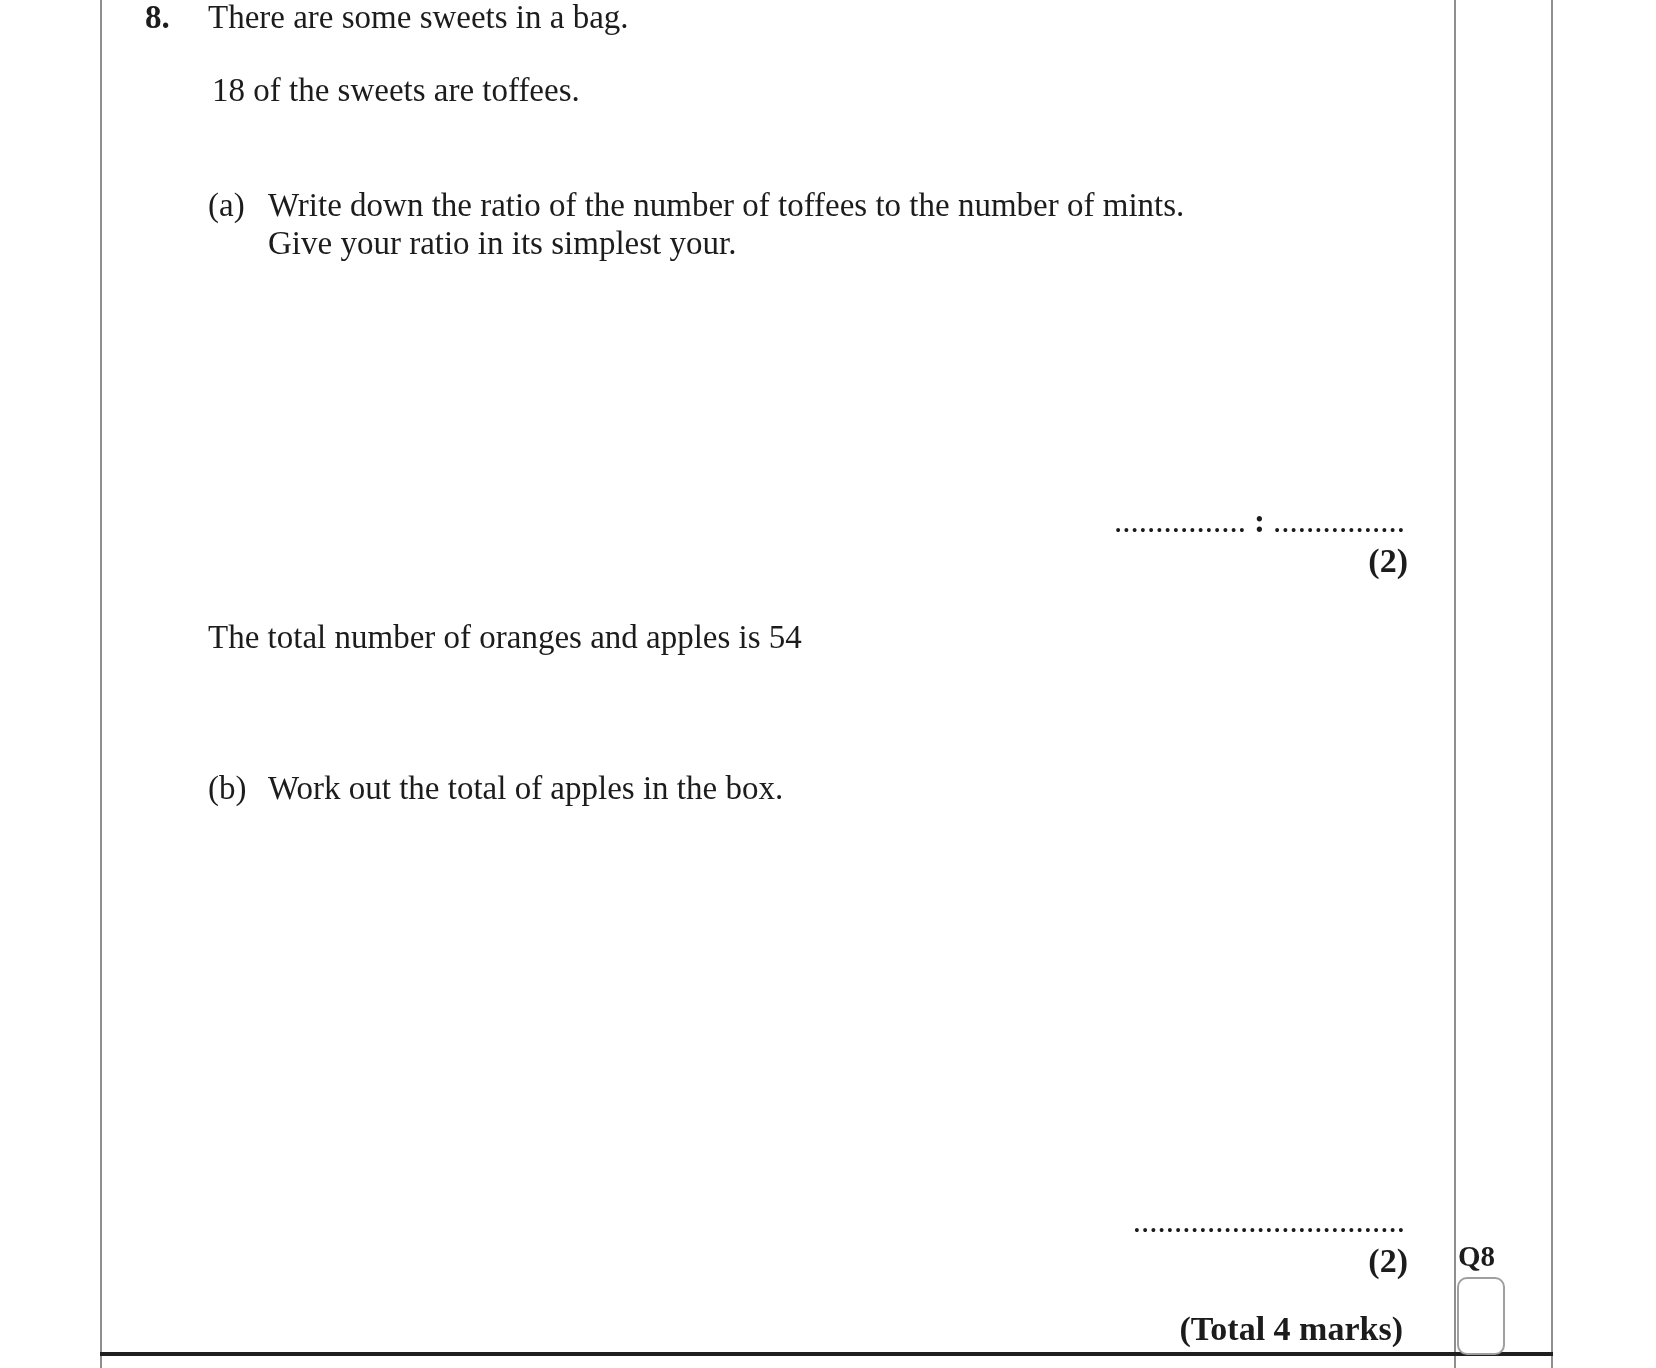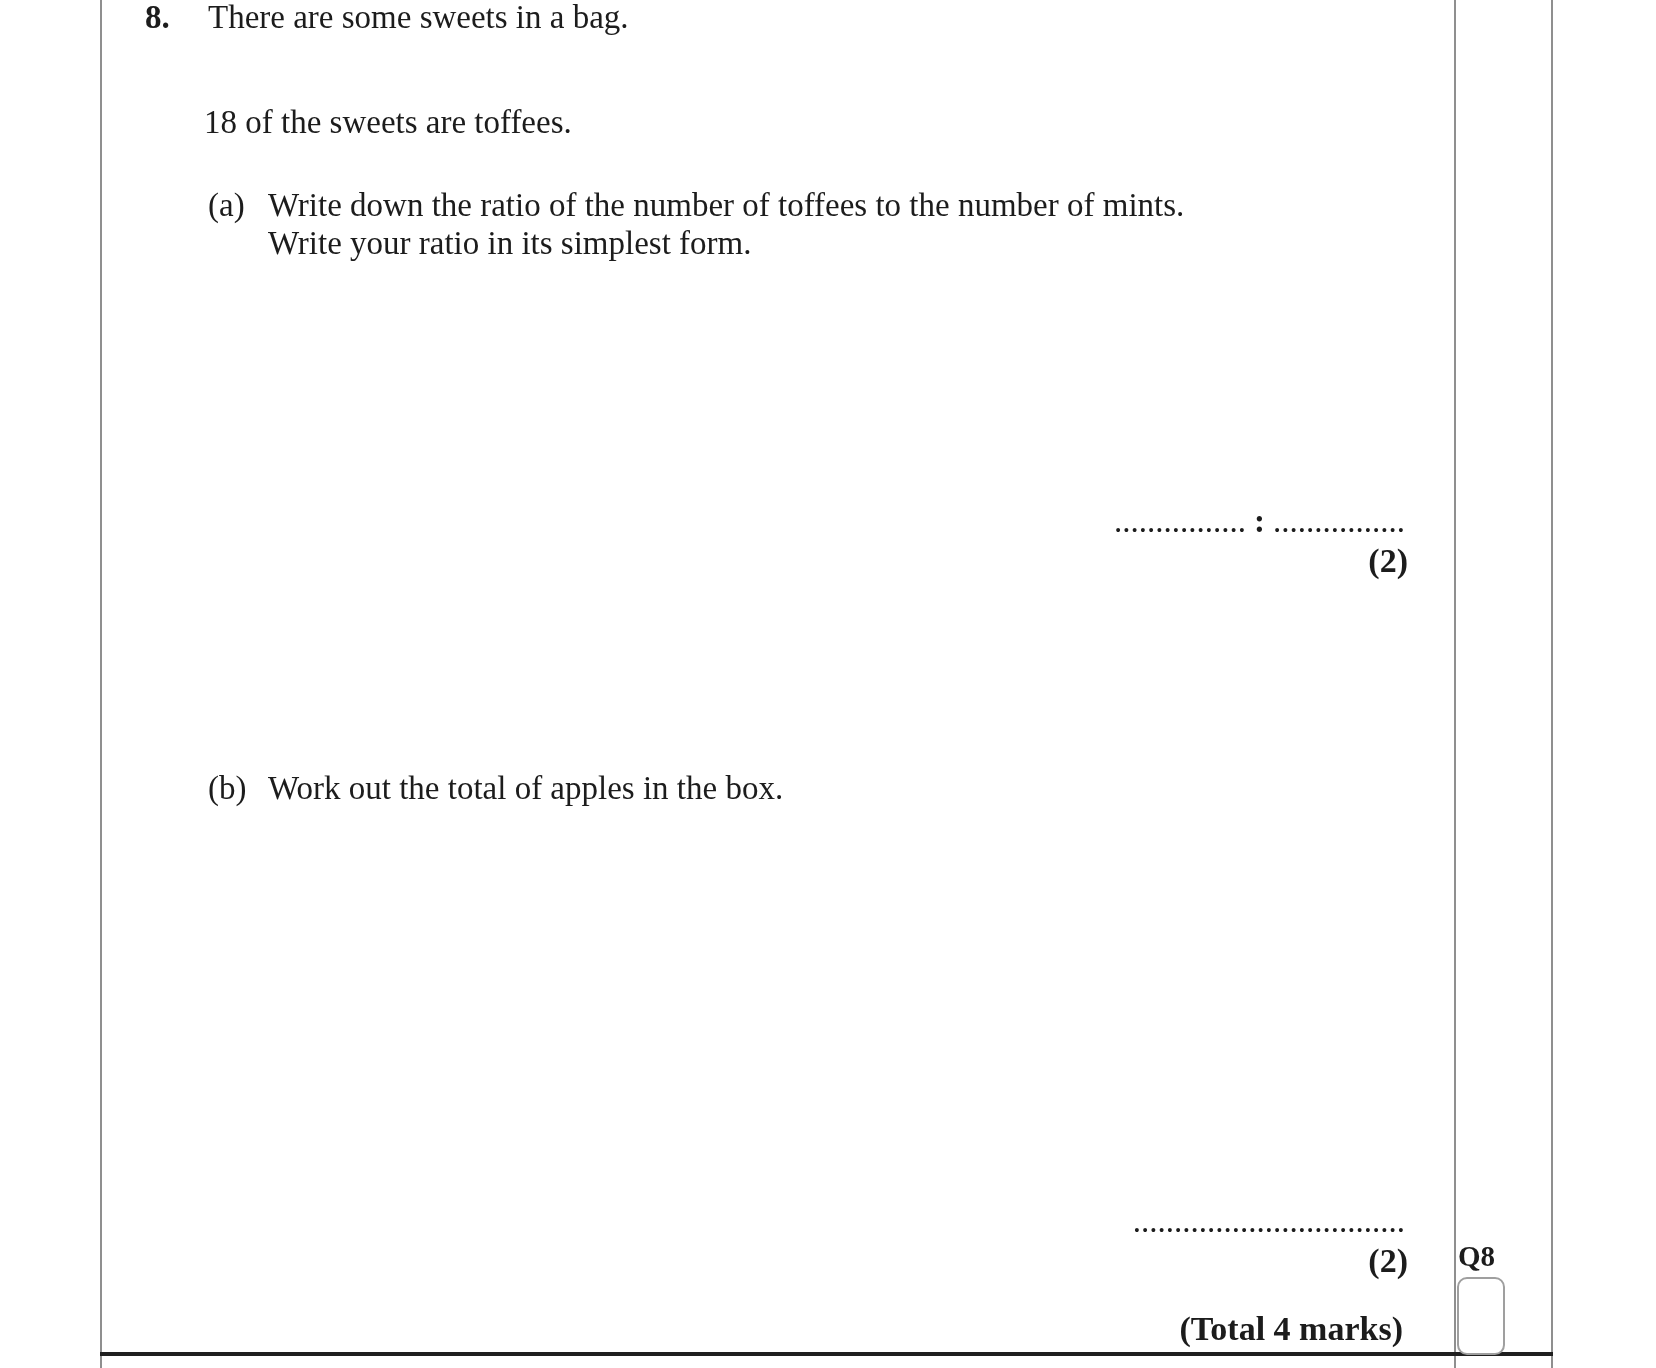--- a/index.html
+++ b/index.html
@@ -40,23 +40,22 @@
   .qnum {
     left: 145px;
     top: -2px;
     font-weight: bold;
   }
   .intro {
     left: 208px;
     top: -2px;
   }
   .facts {
-    left: 204px;
+    left: 212px;
     top: 71px;
-    margin-top: 32px;
   }
   .part {
     left: 208px;
   }
   .part-a { top: 186px; }
   .part-b { top: 769px; }
   .part .hang {
     position: relative;
     padding-left: 60px;
   }
@@ -136,30 +135,31 @@
   <div class="abs intro">There are some sweets in a bag.</div>
 
   <div class="abs facts">
     <div>18 of the sweets are toffees.</div>
   </div>
 
   <div class="abs part part-a">
     <div class="hang">
       <span class="plabel">(a)</span>
       <div>Write down the ratio of the number of toffees to the number of mints.</div>
-      <div>Write your ratio in its simplest form.</div>
+      <div>Give your ratio in its simplest your.</div>
     </div>
   </div>
 
   <div class="abs answer-line answer-ratio">
     <span>................</span><span class="ratio-colon">:</span><span>................</span>
   </div>
   <div class="abs marks marks-a">(2)</div>
 
   <div class="abs context-b">
+    <div>The total number of oranges and apples is 54</div>
   </div>
 
   <div class="abs part part-b">
     <div class="hang">
       <span class="plabel">(b)</span>
       <div>Work out the total of apples in the box.</div>
     </div>
   </div>
 
   <div class="abs answer-line answer-b">.................................</div>

